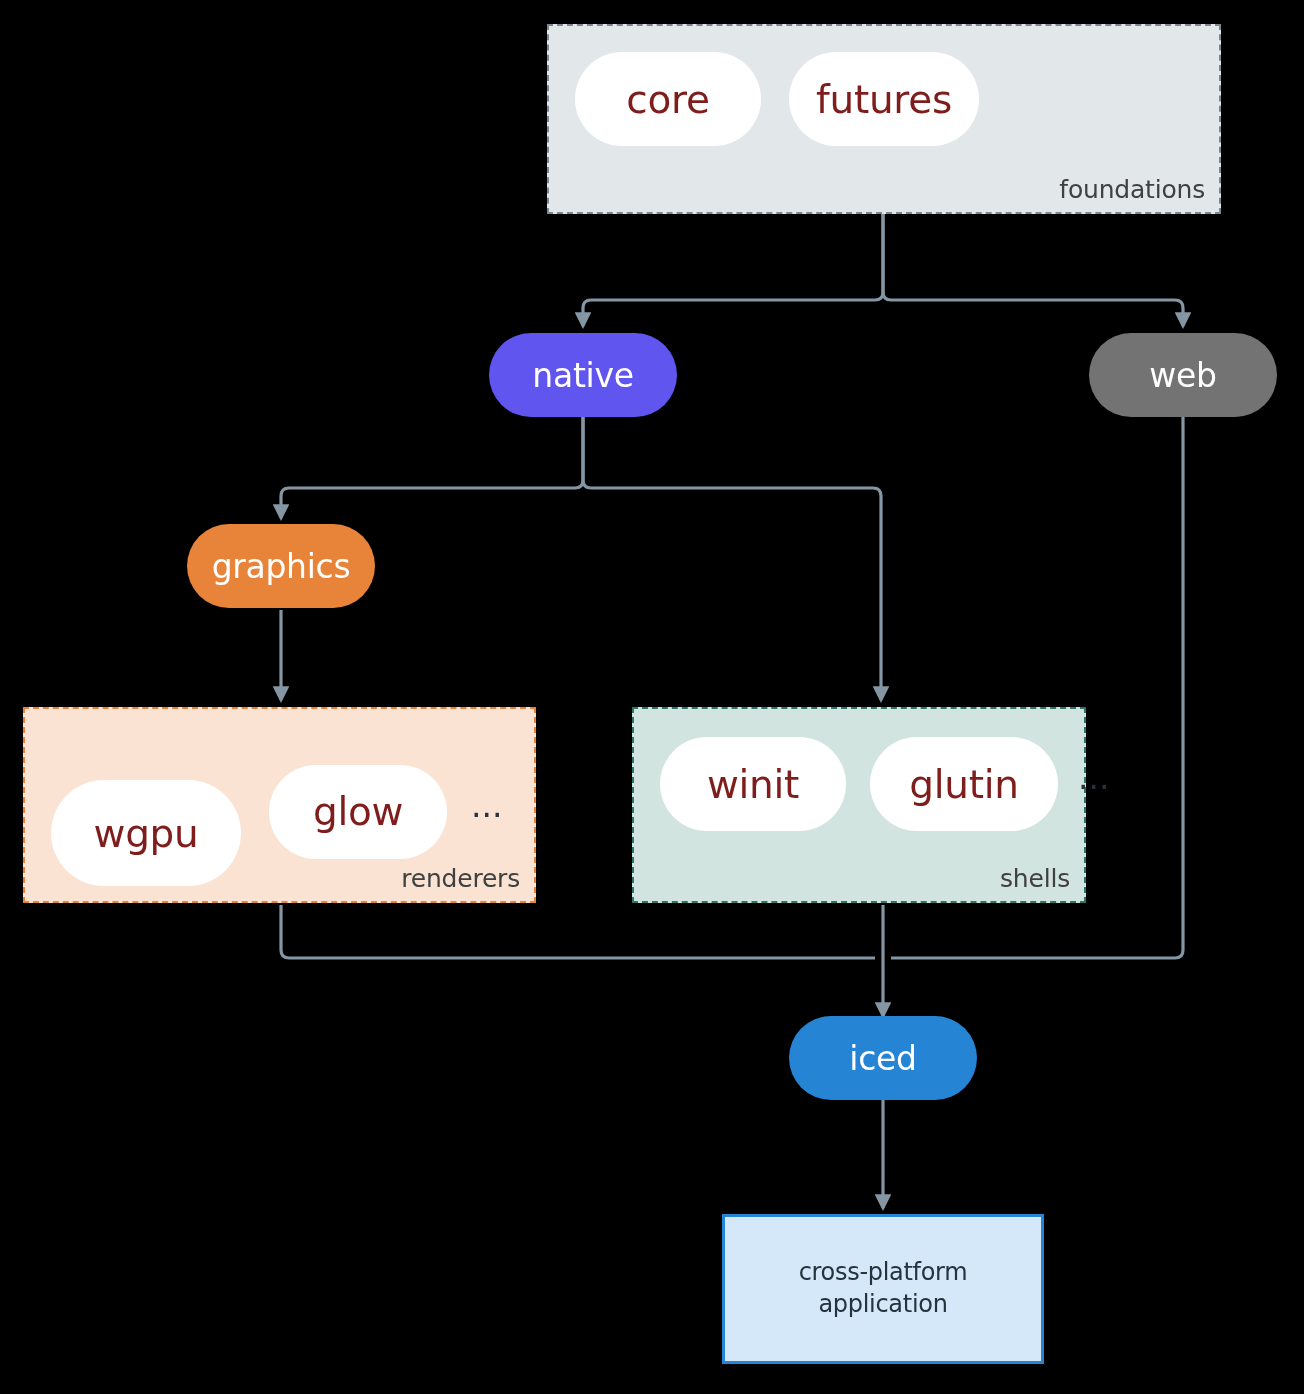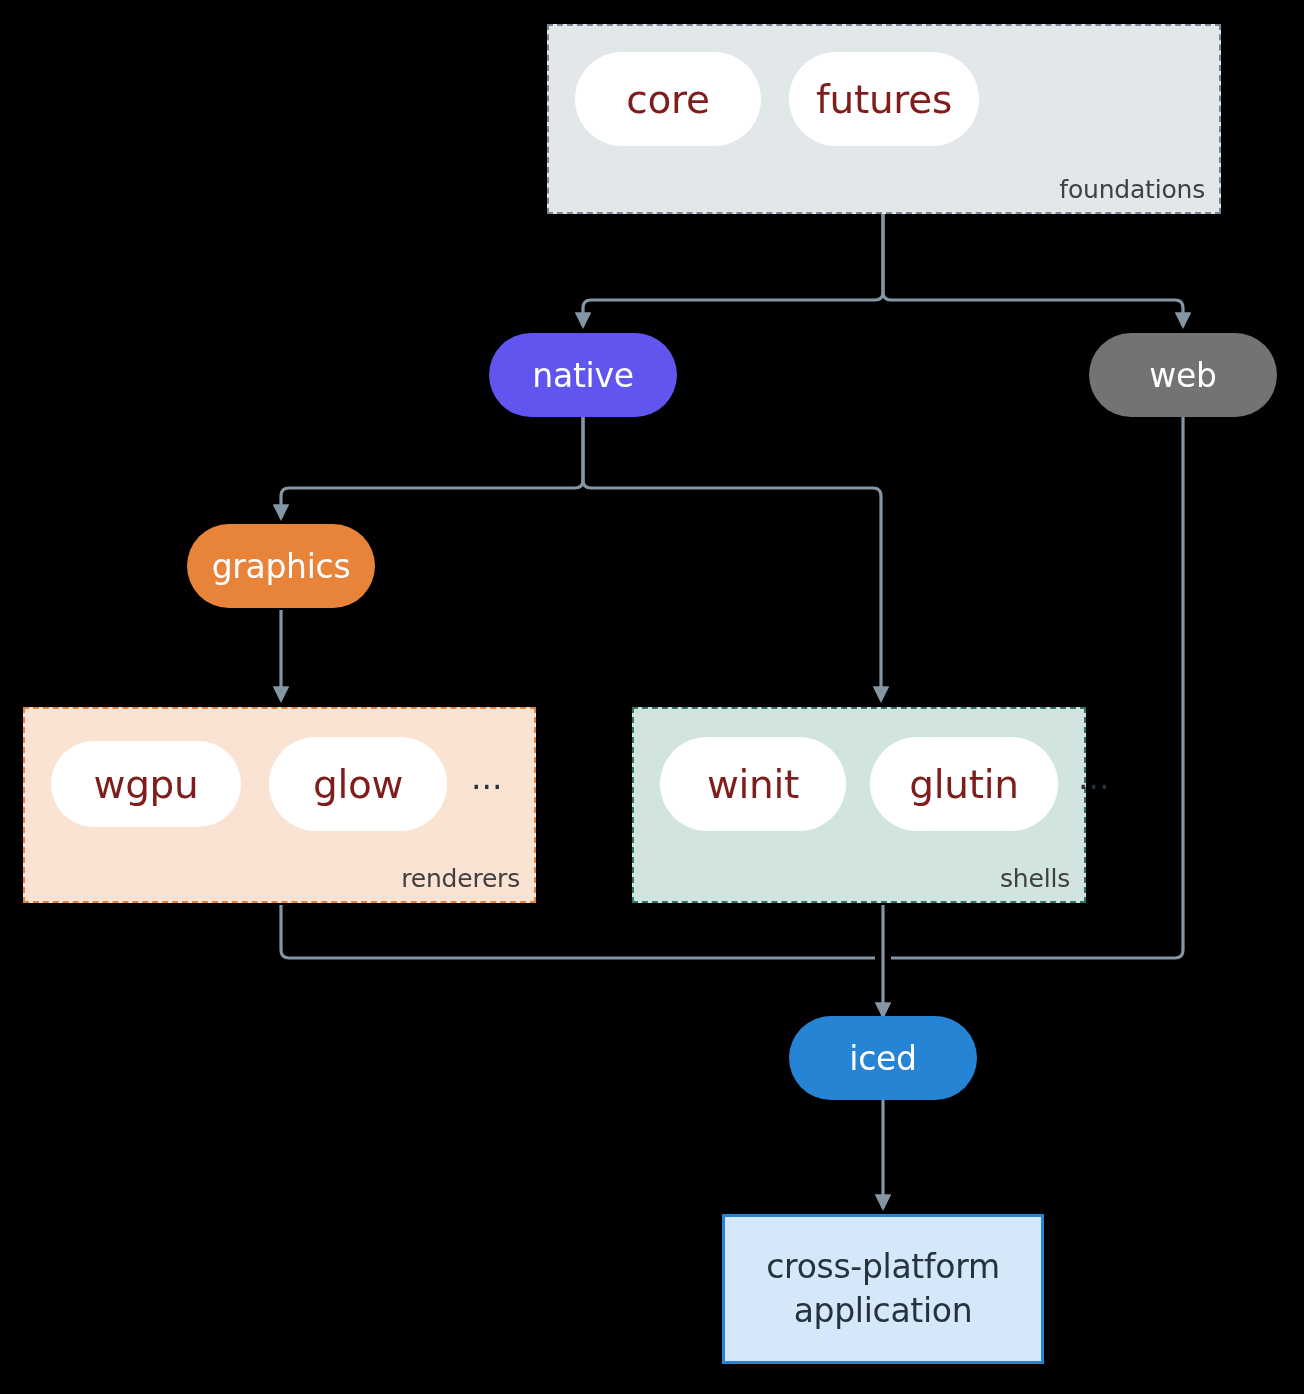--- a/index.html
+++ b/index.html
@@ -76,21 +76,21 @@
   }
 
   
   .rect-node {
     position: absolute;
     box-sizing: border-box;
     display: flex;
     flex-direction: column;
     align-items: center;
     justify-content: center;
-    font-size: 33px;
+    font-size: 24px;
     line-height: 1.32;
     letter-spacing: -0.3px;
     color: #26323c;
   }
 </style>
 </head>
 <body>
 
 <div id="diagram-root">
 
@@ -140,21 +140,21 @@
     <span>web</span>
   </div>
 
   <div class="node-pill" style="left:187px; top:524px; width:188px; height:84px; background:#e8833a;">
     <span>graphics</span>
   </div>
 
   <div class="group-box" style="left:23px; top:707px; width:513px; height:196px;
               background:#fae3d3; border:2px dashed #e8833a;">
     <div class="pill-row" style="left:26px; top:28px;">
-      <div class="leaf-pill" style="width:190px; height:86px; margin-right:28px;">
+      <div class="leaf-pill" style="width:190px; height:106px; margin-right:28px;margin-top:43px;">
         <span>wgpu</span>
       </div>
       <div class="leaf-pill" style="width:178px; height:94px; margin-right:24px;">
         <span>glow</span>
       </div>
       <div class="ellipsis">...</div>
     </div>
     <div class="group-label">renderers</div>
   </div>
 

